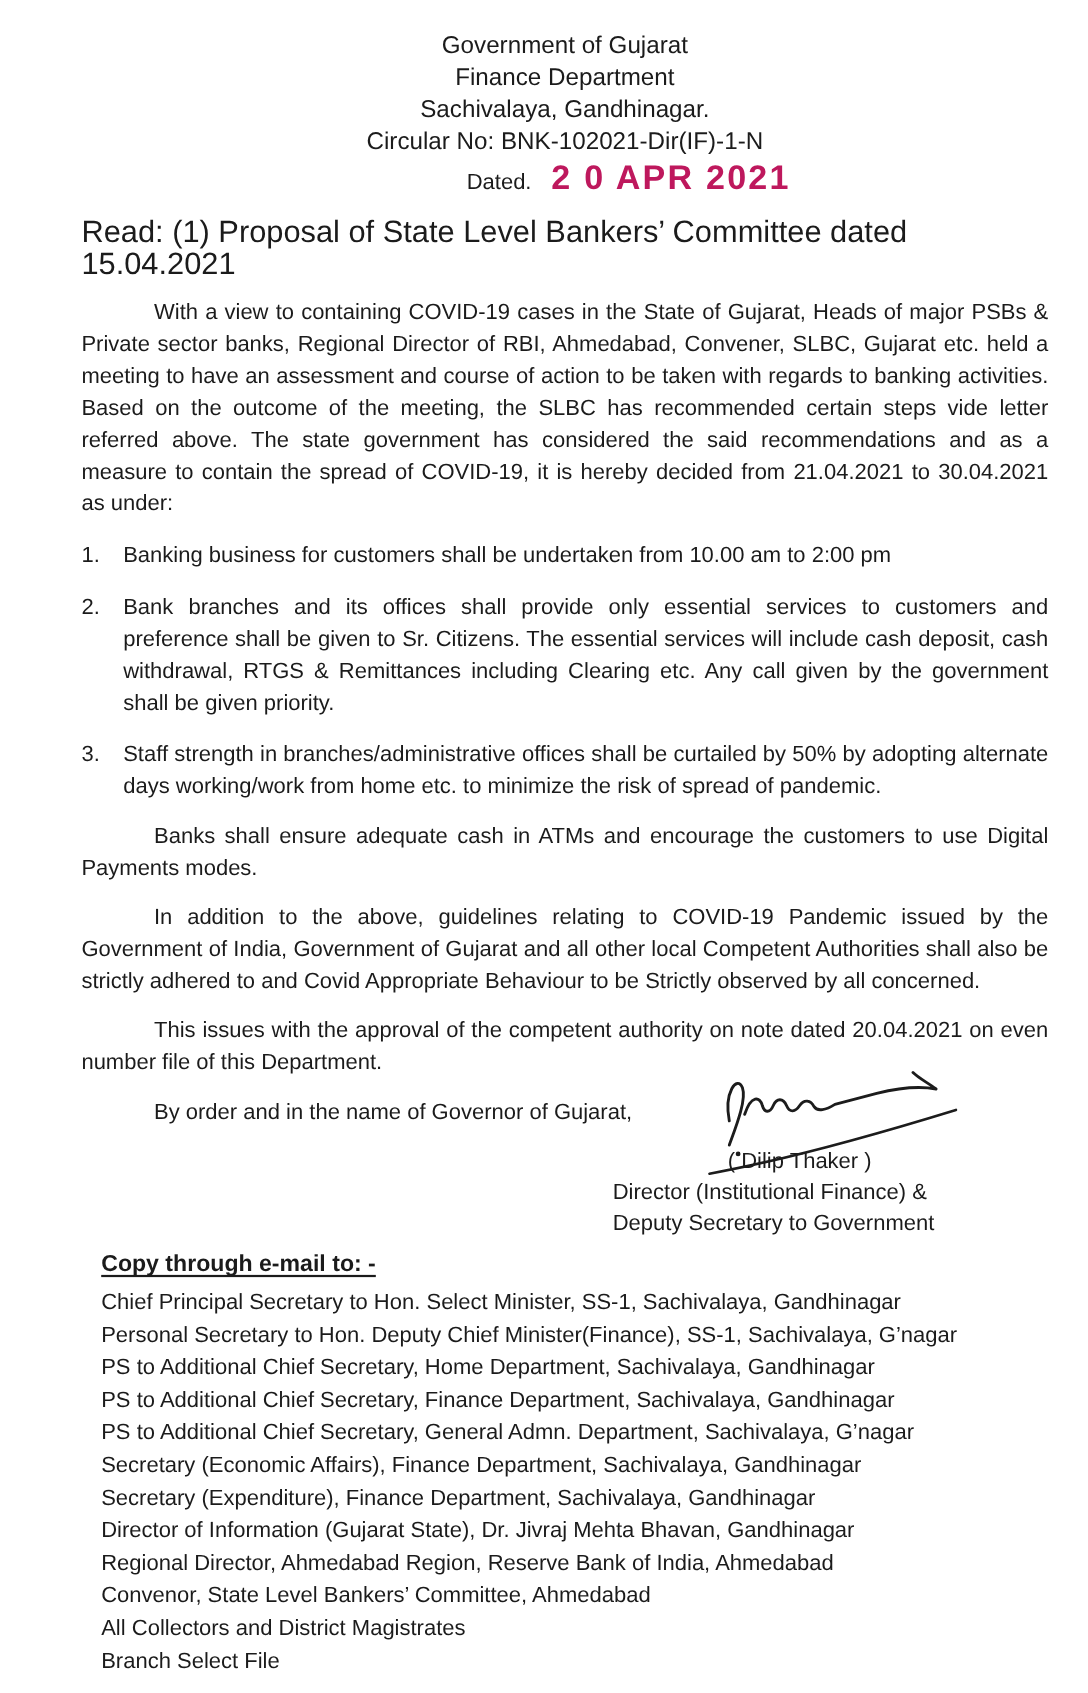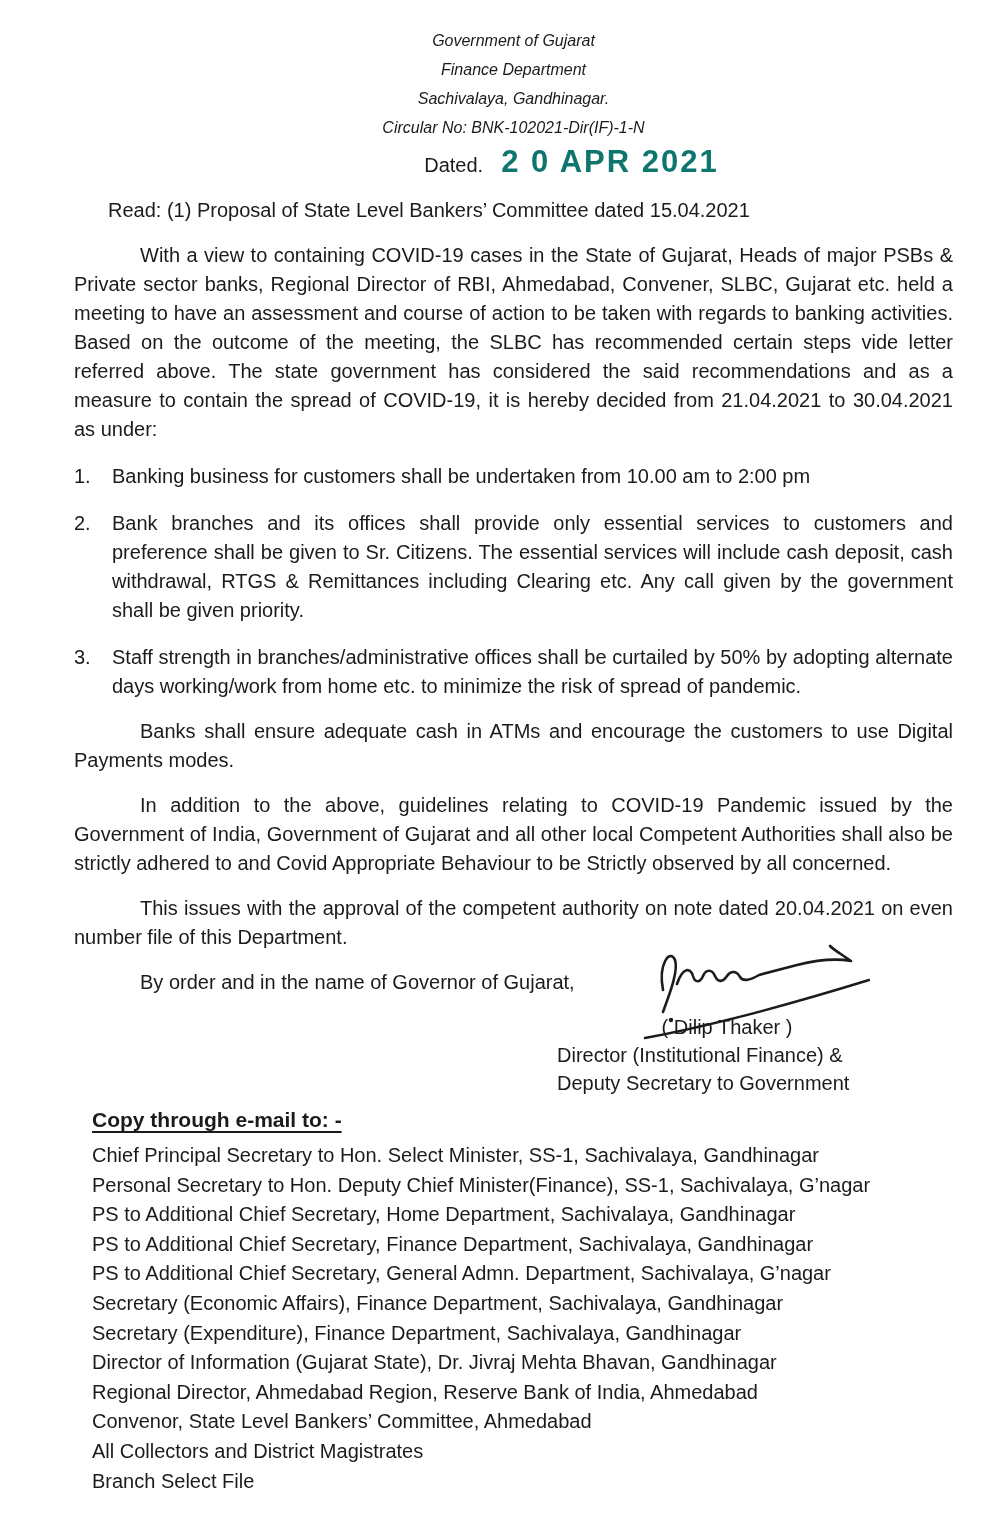--- a/index.html
+++ b/index.html
@@ -12,46 +12,44 @@
     overflow: hidden;
   }
   .page {
     width: 989px;
     height: 1539px;
     padding: 26px 36px 8px 74px;
     position: relative;
   }
   .header { text-align: center; }
   .header .hline {
-    font-size: 16px;
+    font-size: 22px;
     line-height: 29px;
-    font-style: italic;
   }
   .date-row {
     display: flex;
     justify-content: center;
     align-items: baseline;
     gap: 18px;
     transform: translateX(58px);
     height: 40px;
     margin-top: 2px;
   }
   .date-label { font-size: 20px; text-align: center; }
   .date-stamp {
     font-size: 31px;
     font-weight: 700;
     letter-spacing: 2px;
     font-family: "Liberation Sans", sans-serif;
-    color: #0f766e;
+    color: #be185d;
   }
   .read-line {
     margin-top: 12px;
-    font-size: 20px;
+    font-size: 28px;
     line-height: 29px;
-    margin-left: 34px;
   }
   .para {
     font-size: 20px;
     line-height: 29px;
     text-align: justify;
     margin-top: 16px;
   }
   .indent { text-indent: 66px; }
   .u { text-underline-offset: 3px; }
   .num-list { margin-top: 4px; }

